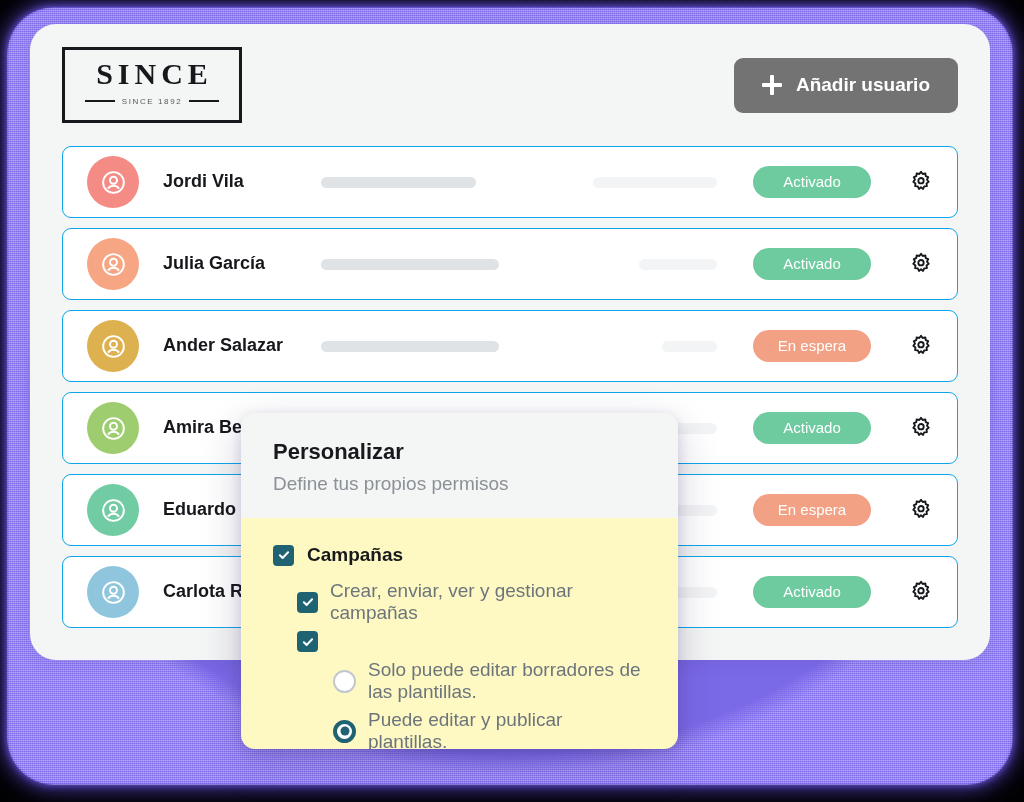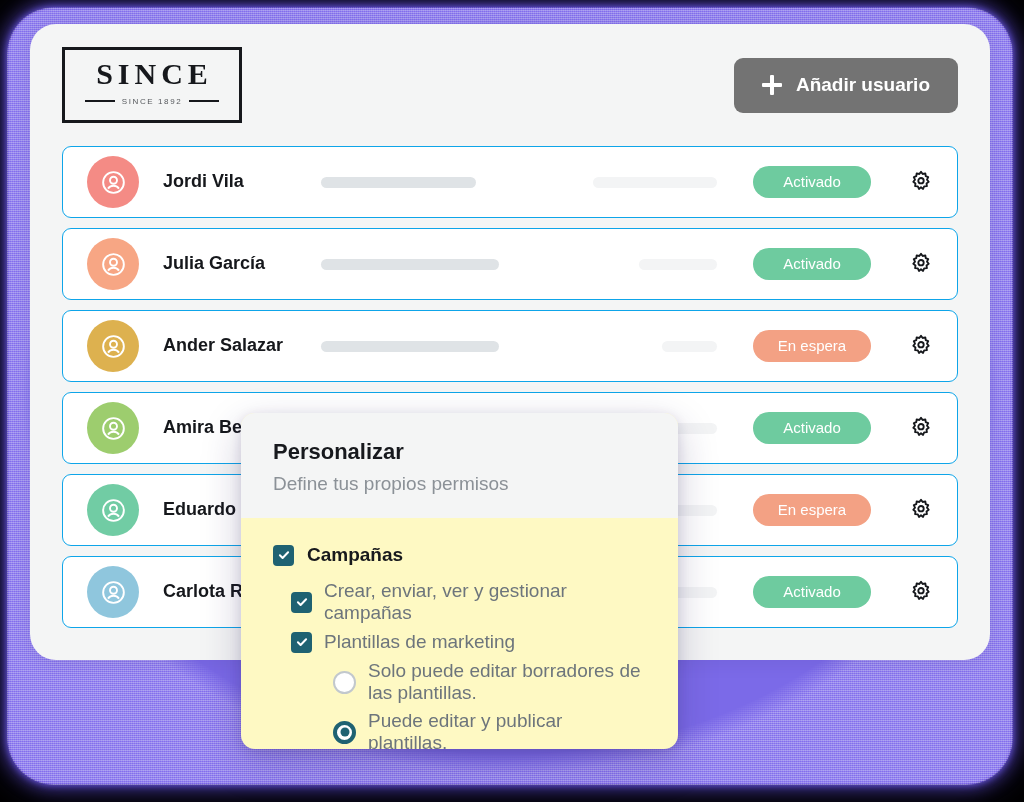--- a/index.html
+++ b/index.html
@@ -237,21 +237,21 @@
     line-height: 1.35;
   }
   .perm-body { padding: 26px 32px 0; }
 
   .perm-line {
     display: flex;
     align-items: center;
     gap: 13px;
     margin-bottom: 14px;
   }
-  .perm-line.indent { margin-left: 18px; margin-bottom: 7px; gap: 12px; }
+  .perm-line.indent { margin-left: 24px; margin-bottom: 7px; gap: 12px; }
   .perm-line.indent2 { margin-left: 60px; margin-bottom: 6px; gap: 12px; }
 
   .cbx {
     width: 21px;
     height: 21px;
     border-radius: 4px;
     background: #1f6272;
     flex: none;
     display: flex;
     align-items: center;
@@ -478,21 +478,20 @@
             </svg>
           </span>
           <span class="perm-label">Crear, enviar, ver y gestionar campañas</span>
         </div>
         <div class="perm-line indent">
           <span class="cbx">
             <svg viewBox="0 0 24 24" fill="none" stroke="#ffffff" stroke-width="3.4" stroke-linecap="round" stroke-linejoin="round">
               <path d="M5 12.5l4.6 4.6L19 7.2"></path>
             </svg>
           </span>
-          <span class="perm-label">Plantillas de marketing</span>
         </div>
         <div class="perm-line indent2">
           <span class="radio radio-off"></span>
           <span class="perm-label">Solo puede editar borradores de las plantillas.</span>
         </div>
         <div class="perm-line indent2">
           <span class="radio radio-on"></span>
           <span class="perm-label">Puede editar y publicar plantillas.</span>
         </div>
       </div>

